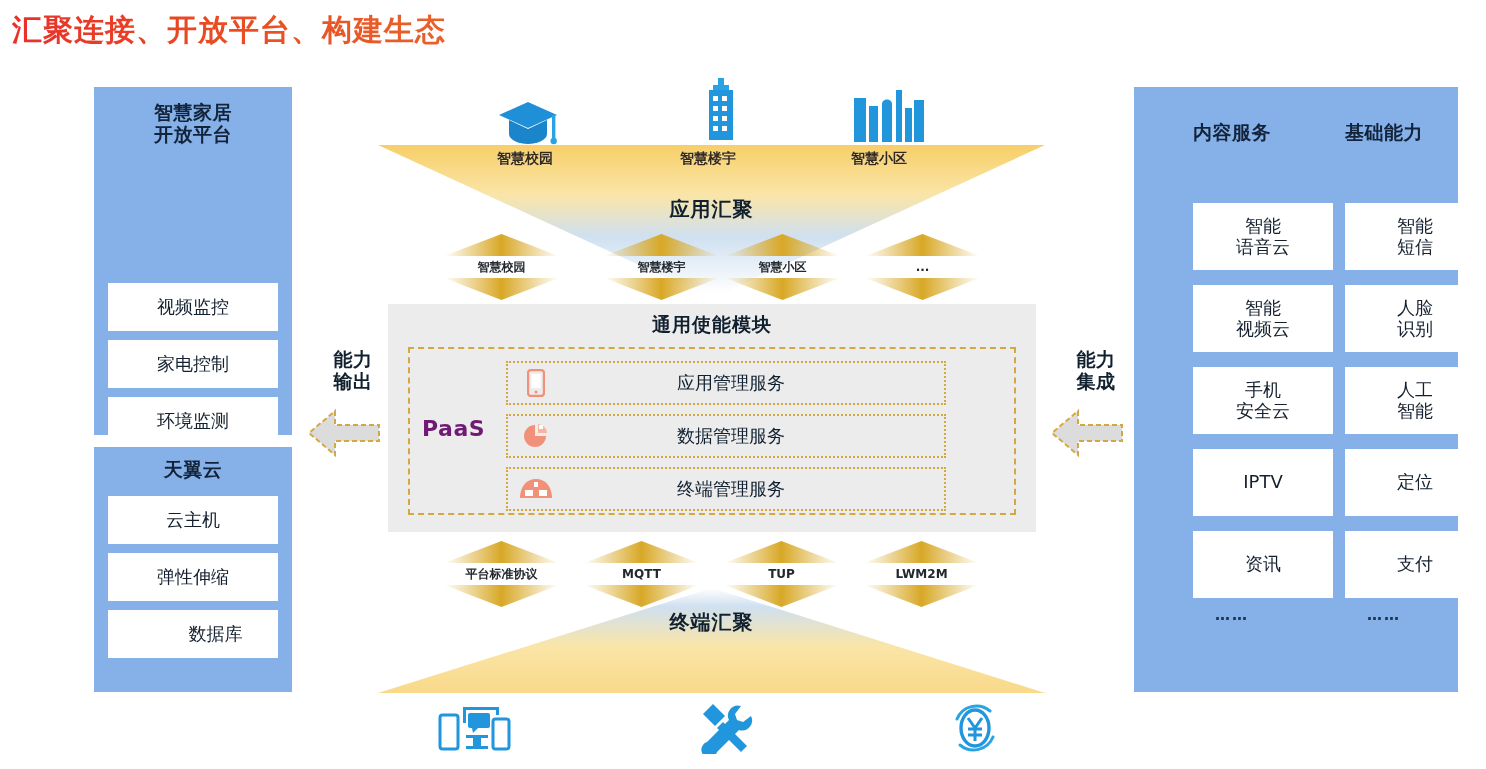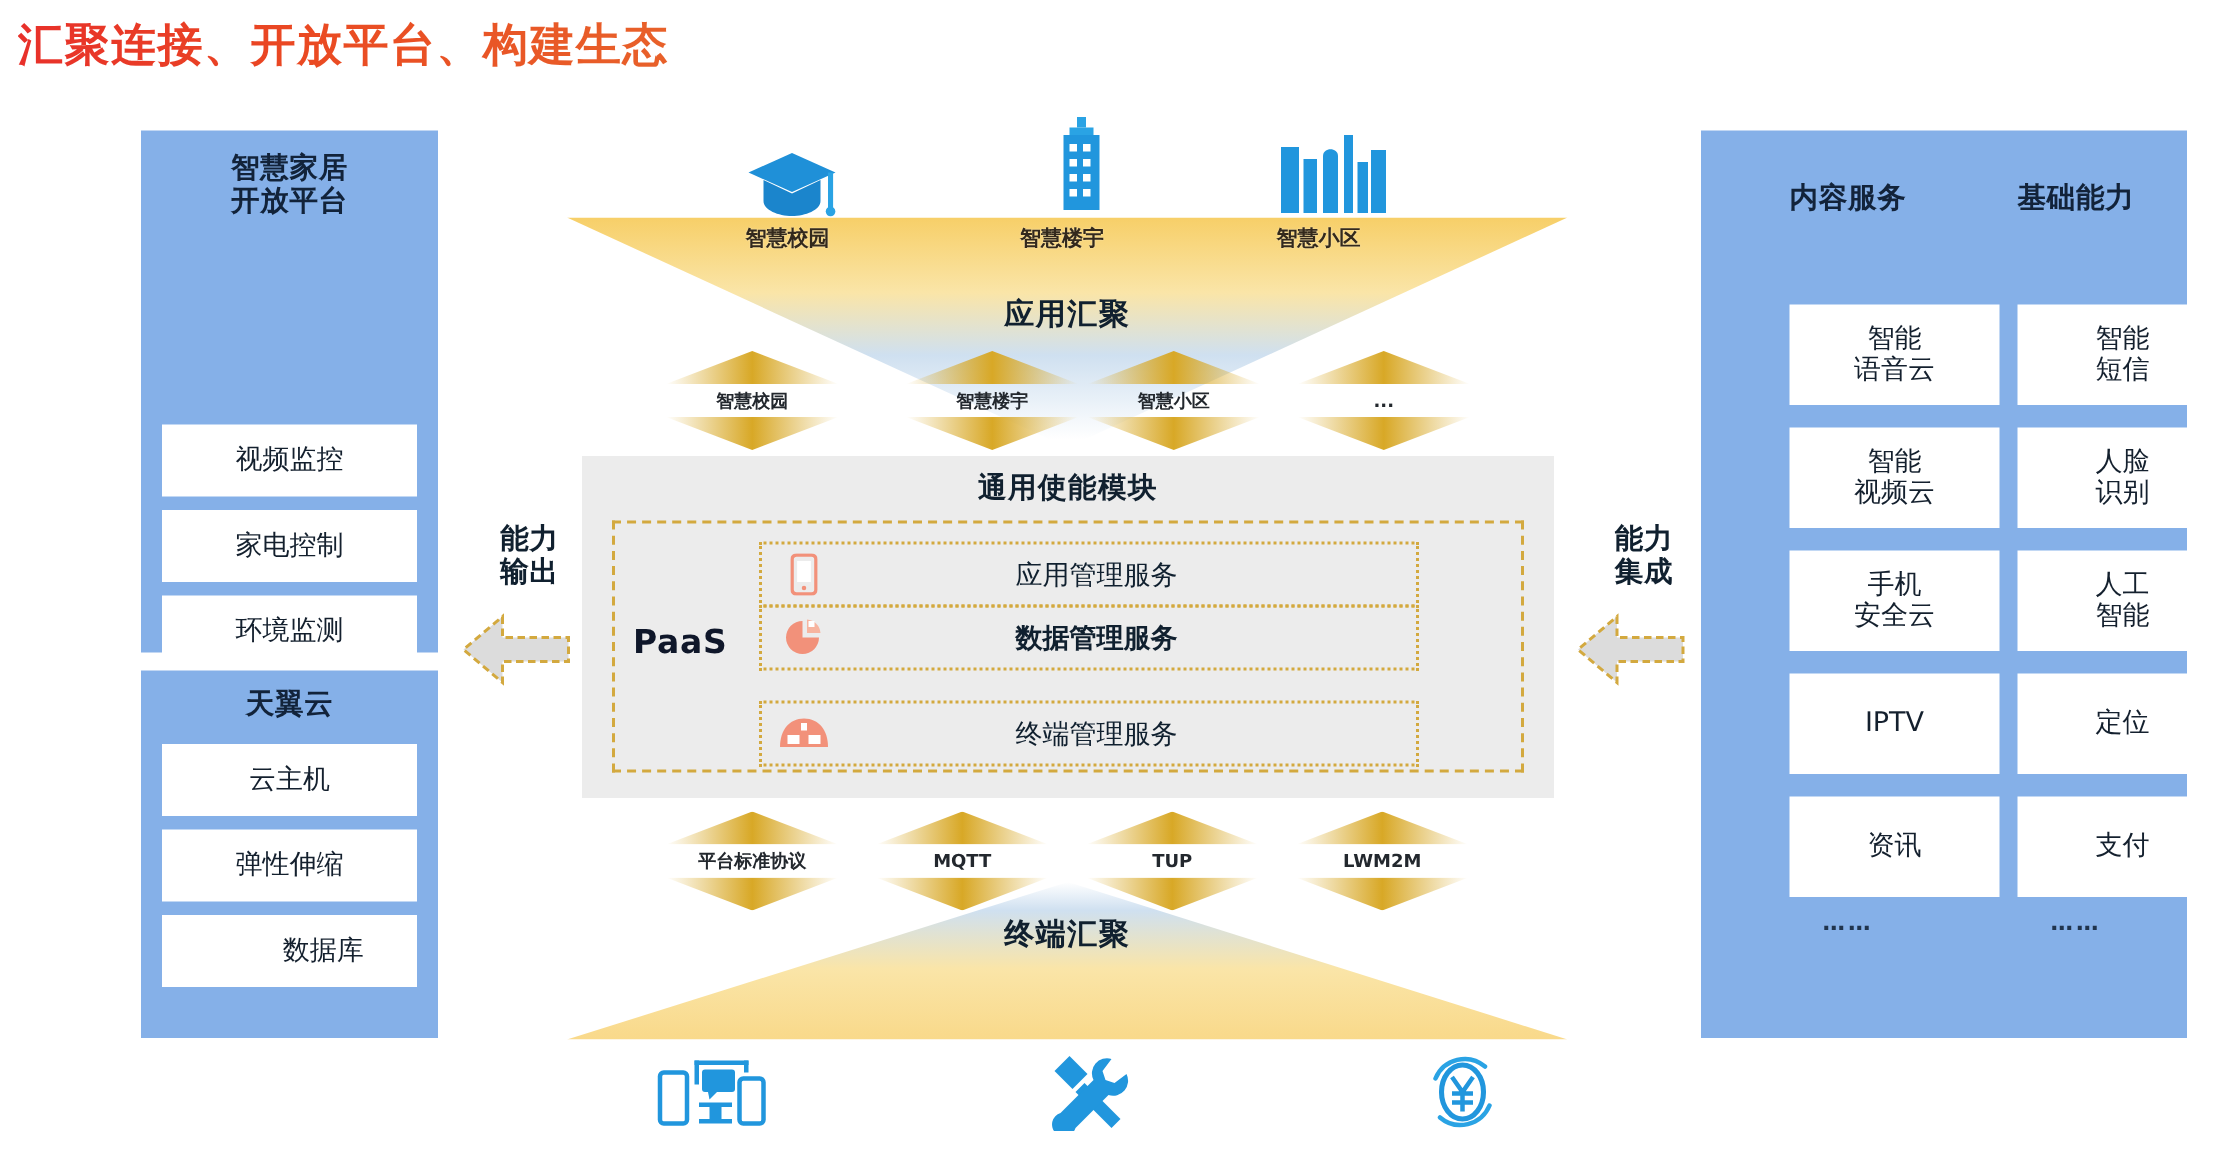--- a/index.html
+++ b/index.html
@@ -93,25 +93,25 @@
 
   
   #paas-block{position:absolute;left:388px;top:304px;width:648px;height:228px;
               background:#ececec;}
   #paas-block .block-title{position:absolute;left:0;top:8px;width:100%;
               text-align:center;font-size:19px;font-weight:bold;color:#10202f;
               letter-spacing:1px;}
   #paas-dashed{position:absolute;left:20px;top:43px;width:608px;height:168px;
               border:2px dashed #d3a93f;box-sizing:border-box;}
   #paas-label{position:absolute;left:34px;top:112px;font-size:22px;
-              font-weight:bold;color:#0f172a;letter-spacing:.5px;}
+              font-weight:bold;color:#701a75;letter-spacing:.5px;}
   .svc-row{position:absolute;left:118px;width:440px;height:44px;
            border:2px dotted #d3a93f;box-sizing:border-box;
            display:flex;align-items:center;}
-  #svc-0{top:57px;} #svc-1{top:99px;font-weight:bold;} #svc-2{top:163px;}
+  #svc-0{top:57px;} #svc-1{top:110px;} #svc-2{top:163px;}
   .svc-icon{width:56px;display:flex;align-items:center;justify-content:center;}
   .svc-label{flex:1;text-align:center;font-size:18px;color:#10202f;
              padding-right:46px;}
 
   
   #dia-b-0{left:444px;top:541px;} #dia-b-1{left:584px;top:541px;}
   #dia-b-2{left:724px;top:541px;} #dia-b-3{left:864px;top:541px;}
 
   
   #funnel-bot{position:absolute;left:378px;top:588px;width:667px;height:105px;}

